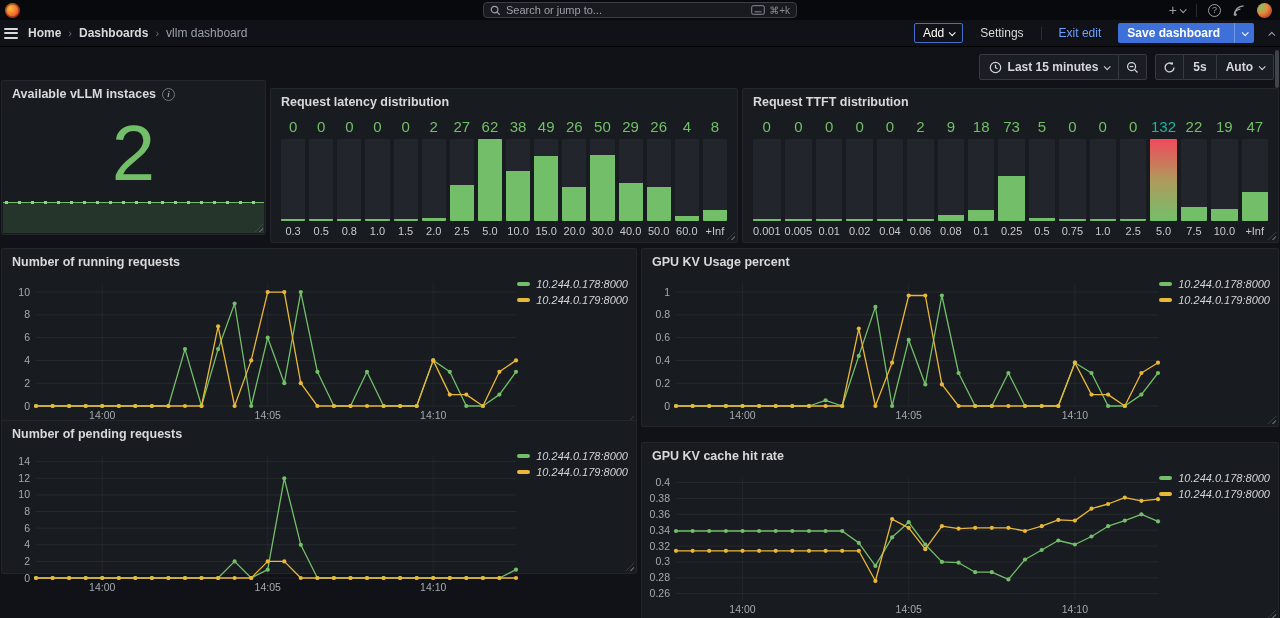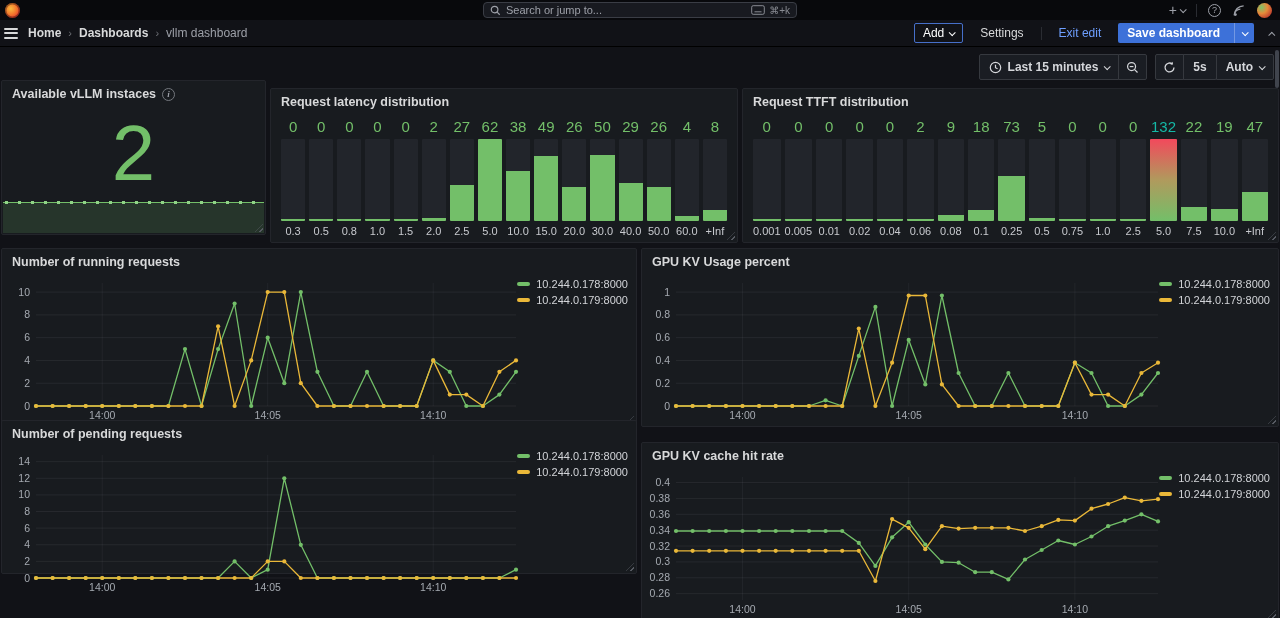--- a/index.html
+++ b/index.html
@@ -85,21 +85,21 @@
   .hval { height:21px; text-align:center; font-size:15px; font-weight:500; color:#73bf69; }
   .htrack { flex:1; background:#22252b; position:relative; border-radius:1px; overflow:hidden; }
   .hfill { position:absolute; left:0; right:0; bottom:0; background:#73bf69; }
   .hlab { height:16px; display:flex; align-items:flex-end; justify-content:center;
     font-size:11px; color:#c8cacf; padding-top:2px; }
   
   .plot { position:absolute; left:4px; top:26px; bottom:3px; }
   .legend { position:absolute; top:29px; right:8px; display:flex; flex-direction:column; gap:4px; }
   .legend-item { display:flex; align-items:center; gap:6px; cursor:pointer; }
   .dash { width:13px; height:4px; border-radius:2px; background:#73bf69; }
-  .legend-lbl { font-size:11px; color:#d2d4d8; }
+  .legend-lbl { font-size:11px; color:#d2d4d8;font-style:italic; }
   svg text { font-family:"Liberation Sans", sans-serif; }
   .scrollthumb { position:absolute; right:1px; top:50px; width:4px; height:38px;
     background:#40444d; border-radius:2px; cursor:grab; z-index:6; }
 </style>
 </head>
 <body>
 
 <header class="topnav">
   <span class="logo"></span>
   <div class="searchbox">

